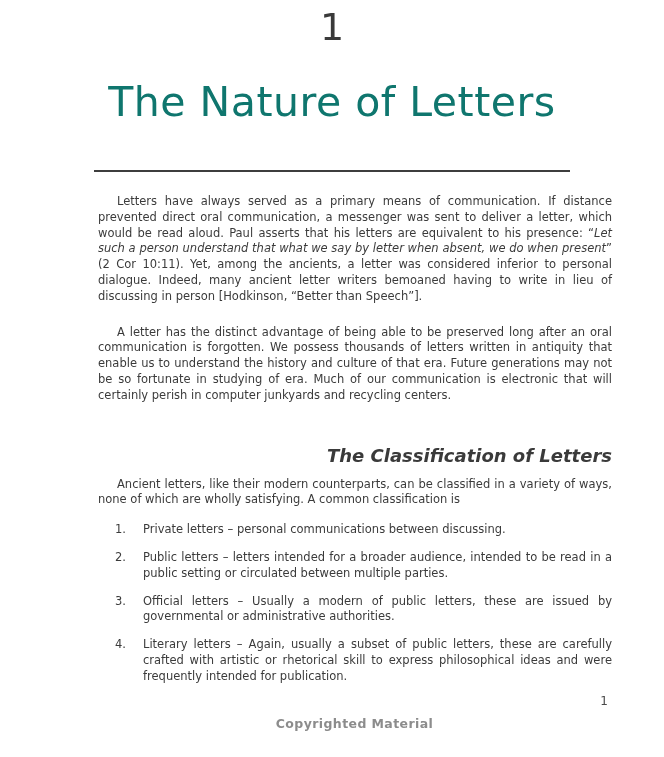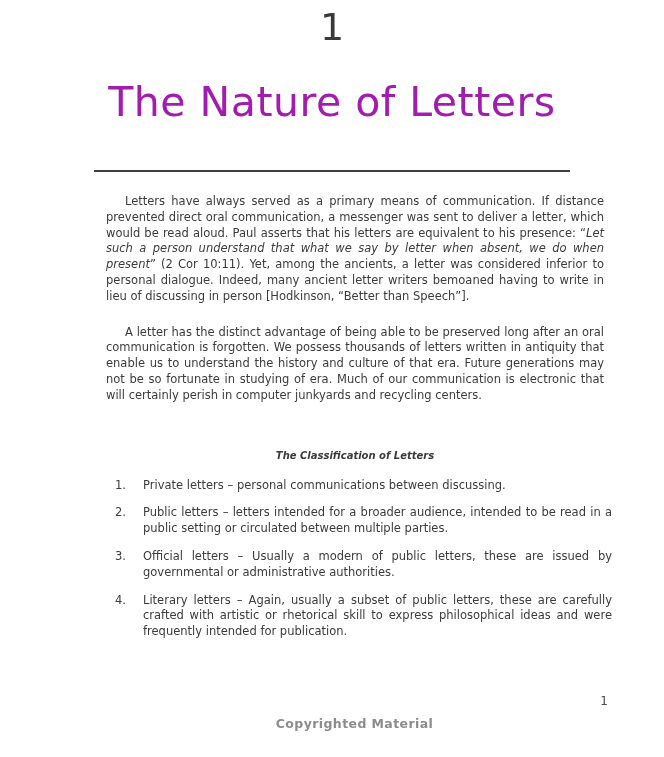--- a/index.html
+++ b/index.html
@@ -24,47 +24,47 @@
     font-weight: 400;
     color: #3a3a3a;
   }
   .title {
     margin: 28px 0 0 0;
     text-align: center;
     font-size: 41px;
     line-height: 52px;
     font-weight: 400;
     letter-spacing: 0.5px;
-    color: #a21caf;
+    color: #0f766e;
   }
   .rule {
     margin: 42px auto 0 auto;
     width: 476px;
     border: 0;
     border-top: 2px solid #3e3e3e;
     height: 0;
   }
   .body {
     margin: 22px 52px 0 98px;
     font-size: 11.5px;
     line-height: 15.8px;
     text-align: justify;
     color: #3b3b3b;
   }
-  .body p { margin: 8px; }
+  .body p { margin: 0; }
   .para-indent { text-indent: 19px; }
   .p2 { margin-top: 20px !important; }
   .section-heading {
     margin: 44px 0 0 0;
-    font-size: 10px;
+    font-size: 18px;
     line-height: 16px;
     font-weight: bold;
     font-style: italic;
     color: #3a3a3a;
-    text-align: center;
+    text-align: right;
   }
   .p3 { margin-top: 13px !important; }
   .list {
     margin-top: 14px;
   }
   .list-item {
     display: flex;
     margin-top: 12px;
   }
   .list-item:first-child { margin-top: 0; }
@@ -111,20 +111,21 @@
   <hr class="rule">
 
   <div class="body">
 
     <p class="para-indent"><span>Letters have always served as a primary means of communication. If distance prevented direct oral communication, a messenger was sent to deliver a letter, which would be read aloud. Paul asserts that his letters are equivalent to his presence: “</span><em class="quote">Let such a person understand that what we say by letter when absent, we do when present</em><span>” (2 Cor 10:11). Yet, among the ancients, a letter was considered inferior to personal dialogue. Indeed, many ancient letter writers bemoaned having to write in lieu of discussing in person [Hodkinson, “Better than Speech”].</span></p>
 
     <p class="para-indent p2">A letter has the distinct advantage of being able to be preserved long after an oral communication is forgotten. We possess thousands of letters written in antiquity that enable us to understand the history and culture of that era. Future generations may not be so fortunate in studying of era. Much of our communication is electronic that will certainly perish in computer junkyards and recycling centers.</p>
 
     <h2 class="section-heading">The Classification of Letters</h2>
 
+    <p class="para-indent p3">Ancient letters, like their modern counterparts, can be classified in a variety of ways, none of which are wholly satisfying. A common classification is</p>
 
     <div class="list">
 
       <div class="list-item">
         <span class="list-num">1.</span>
         <span class="list-text">Private letters – personal communications between discussing.</span>
       </div>
 
       <div class="list-item">
         <span class="list-num">2.</span>

